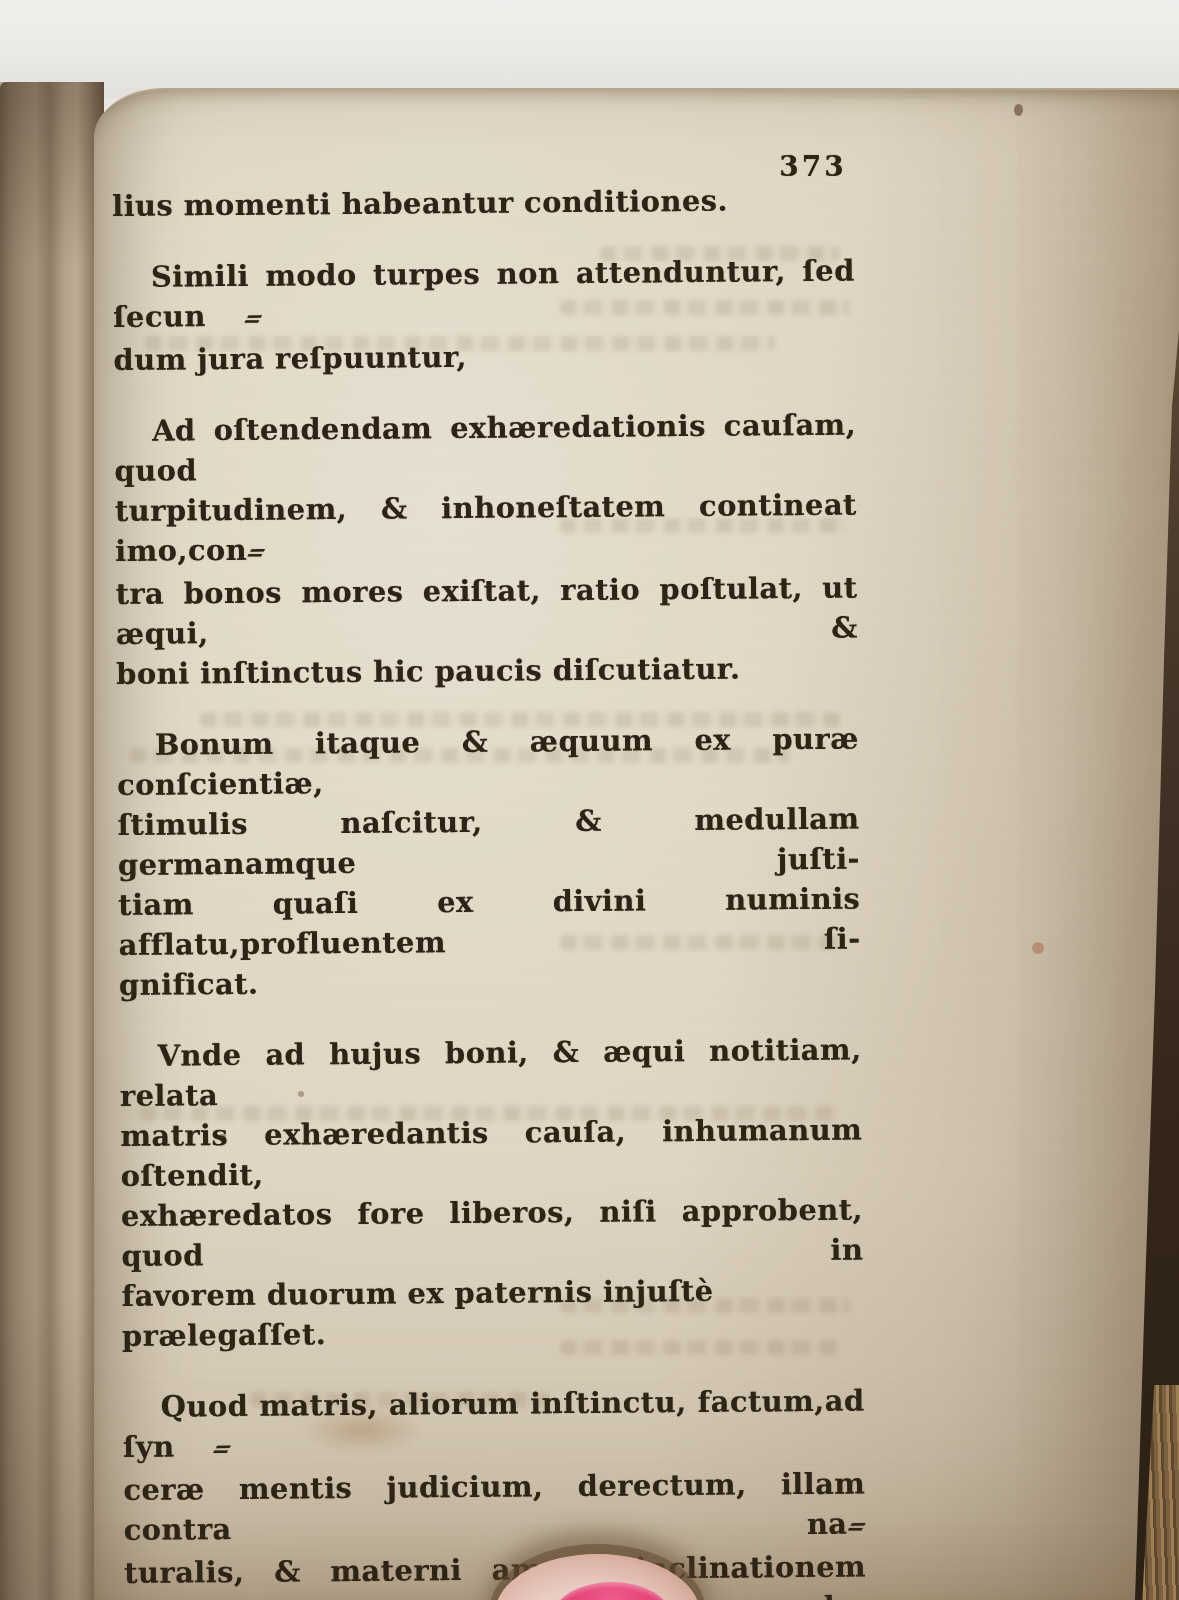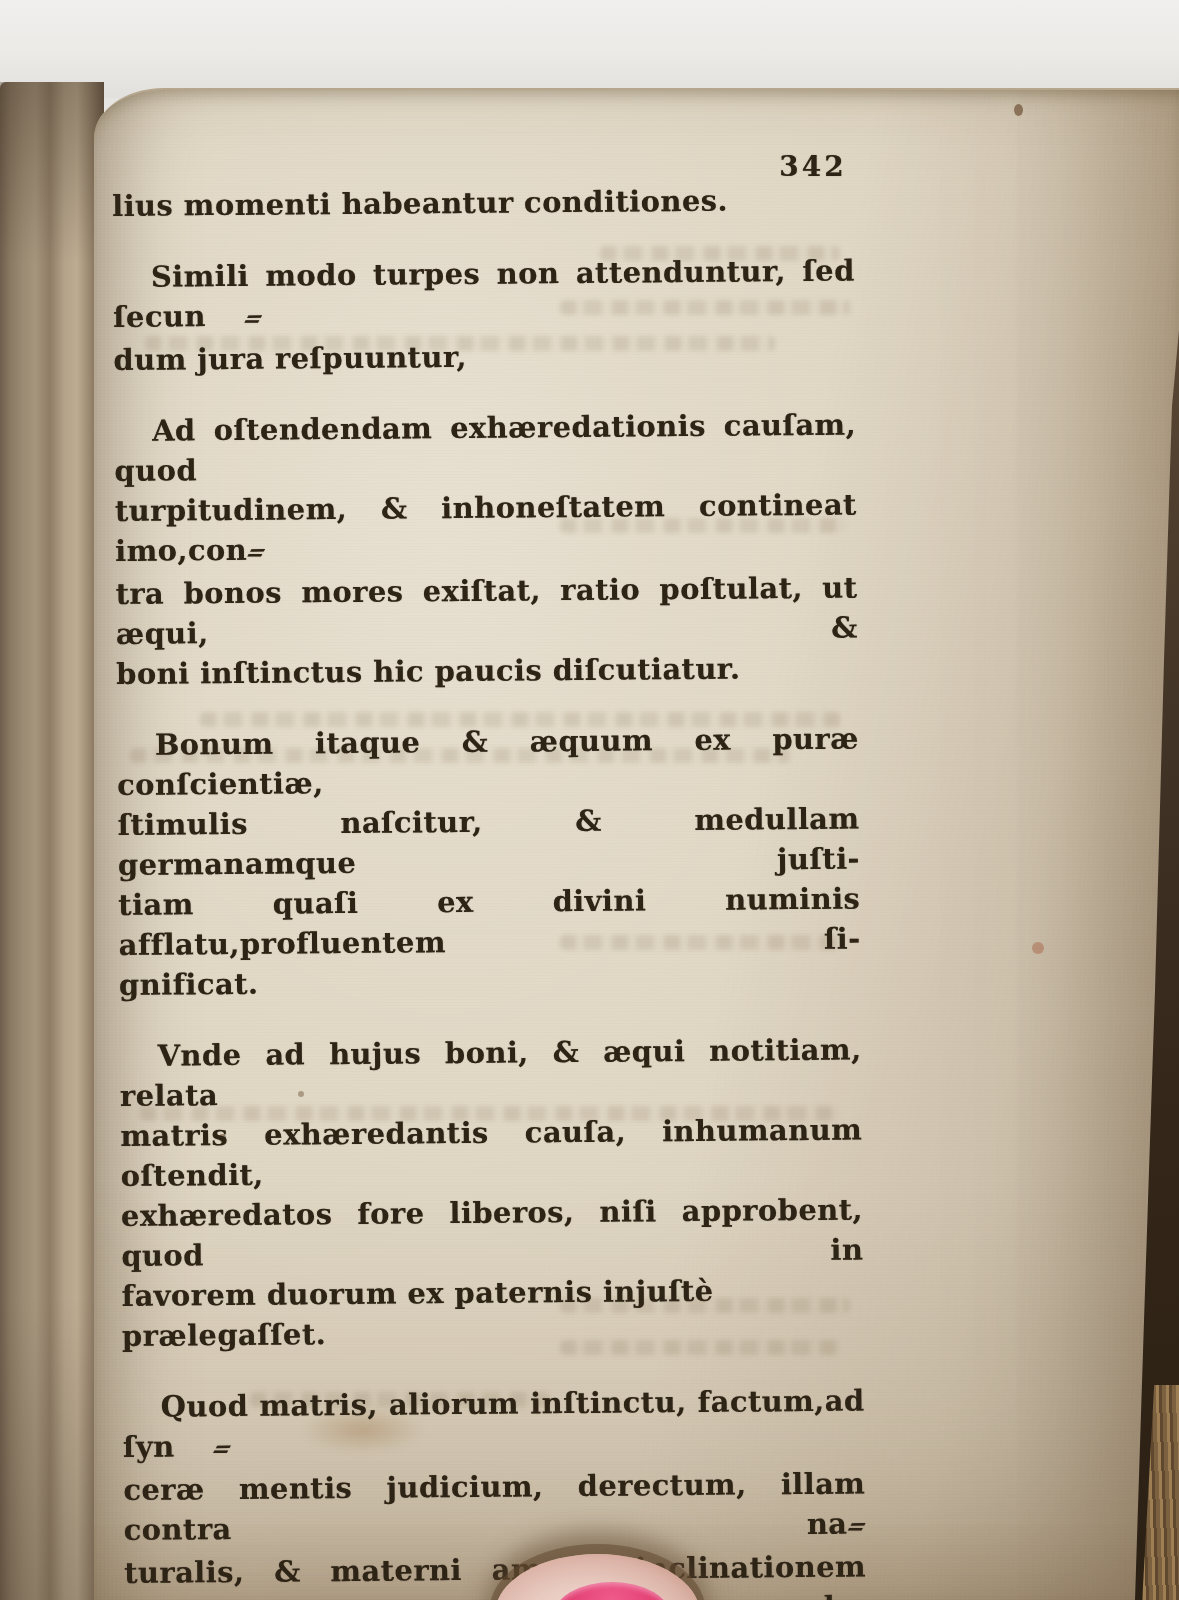--- a/index.html
+++ b/index.html
@@ -141,21 +141,21 @@
   <div class="bleed" style="left:560px;top:1298px;width:290px;"></div>
   <div class="bleed" style="left:560px;top:1340px;width:280px;"></div>
   <div class="bleed" style="left:250px;top:1392px;width:300px;"></div>
 
   <div class="smear"></div>
   <div class="spot s1"></div>
   <div class="spot s2"></div>
   <div class="spot s3"></div>
   <div class="spot s4"></div>
 
-  <div class="pagenum">342</div>
+  <div class="pagenum">373</div>
 
   <div class="text">
     <div>
         <div class="para">
           <div class="line last">lius momenti habeantur conditiones.</div>
         </div>
         <div class="para">
           <div class="line j indent">Simili modo turpes non attenduntur, ſed ſecun<span class="dh">=</span></div>
           <div class="line last">dum jura reſpuuntur,</div>
         </div>

